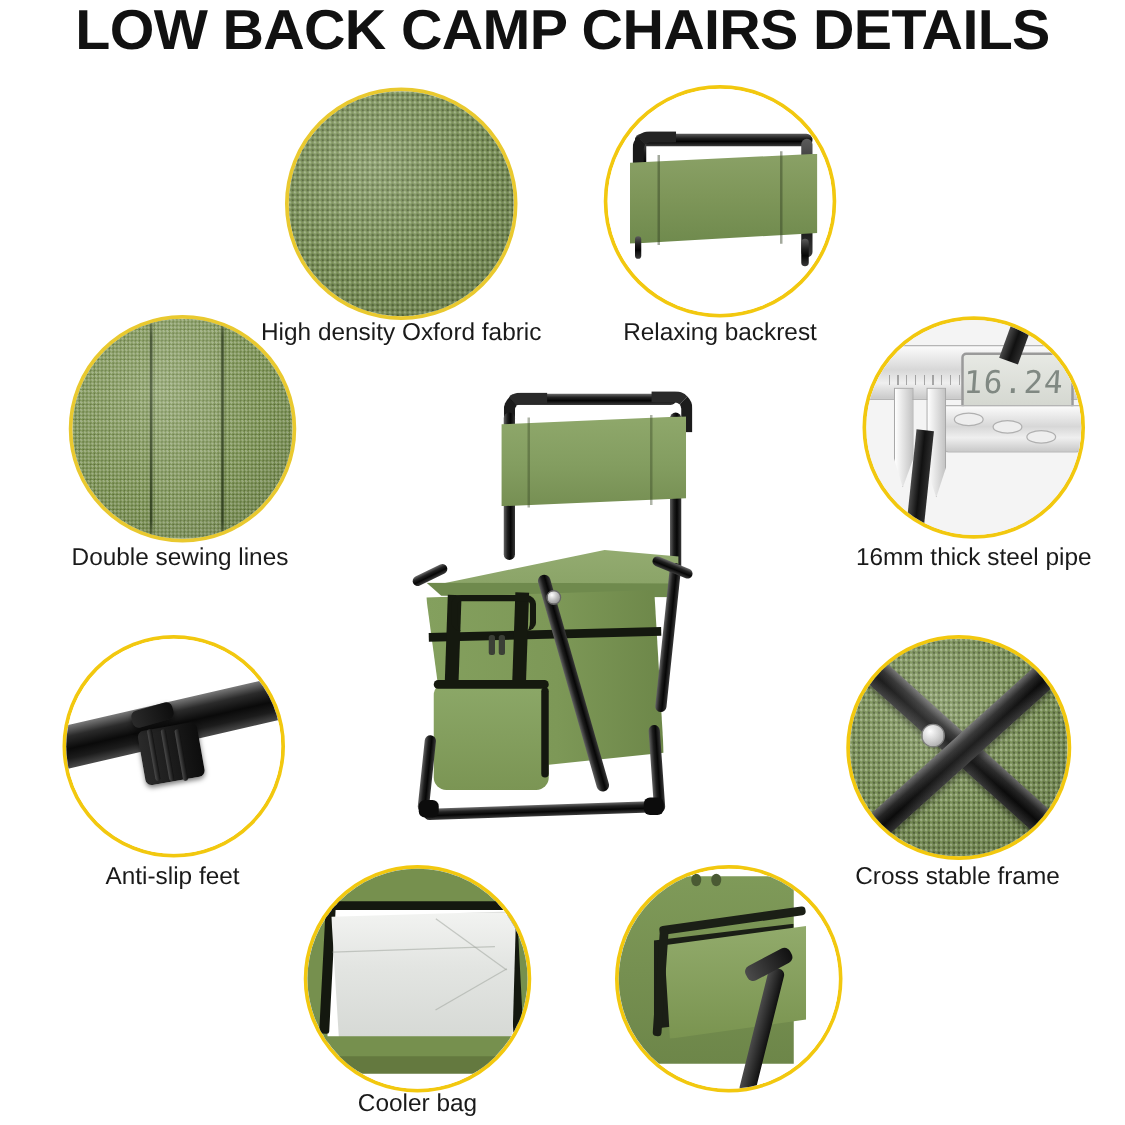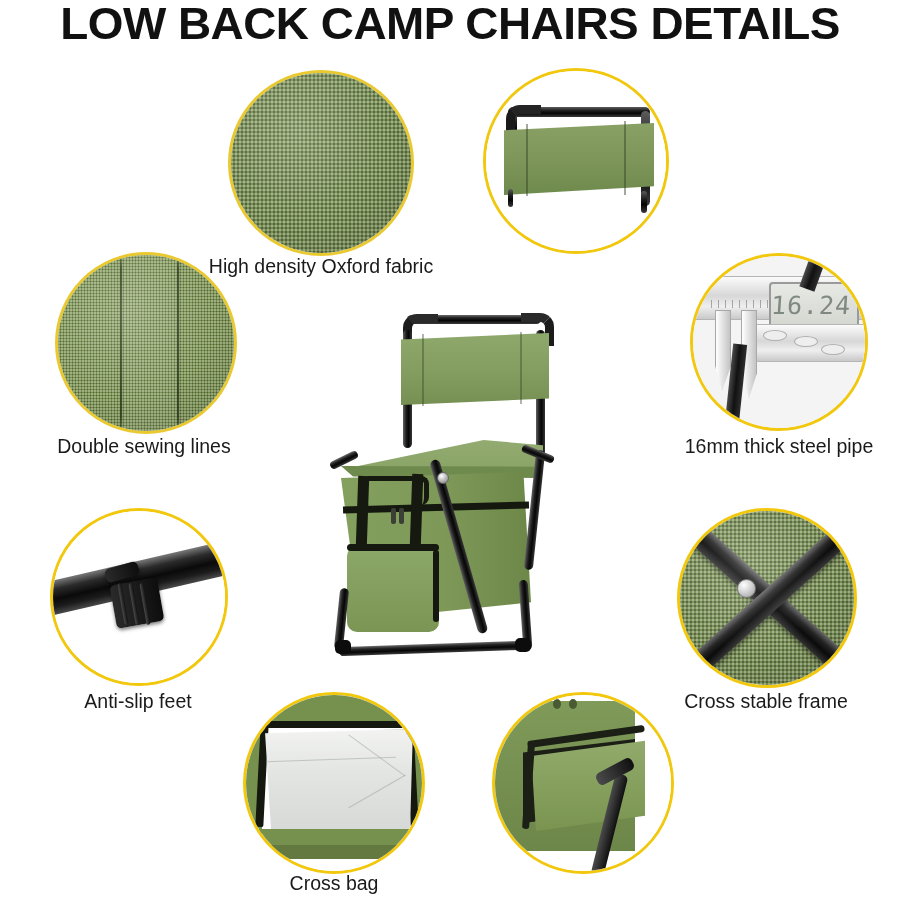--- a/index.html
+++ b/index.html
@@ -243,20 +243,21 @@
                     clip-path:polygon(0% 10%, 100% 0%, 100% 88%, 0% 100%);"></div>
 
         <div style="position:absolute;left:40px;top:53px;width:1.5px;height:72px;background:rgba(50,65,35,.45);"></div>
         <div style="position:absolute;left:138px;top:50px;width:1.5px;height:74px;background:rgba(50,65,35,.45);"></div>
 
         <div class="br-tube" style="left:22px;top:118px;width:5px;height:18px;"></div>
         <div class="br-tube" style="left:155px;top:120px;width:6px;height:22px;"></div>
       </div>
     </div>
   </div>
+  <div class="label" style="left:376px;top:255px;">Relaxing backrest</div>
 
   <div class="callout" style="left:55px;top:252px;width:182px;height:182px;">
     <div class="ring ring-gold" style="width:182px;height:182px;">
       <div class="fabric dense"></div>
       <div class="seampanel" style="left:62px;width:58px;"></div>
       <div class="seamline" style="left:62px;"></div>
       <div class="seamline" style="left:119px;"></div>
       <div class="fabric-vignette"></div>
     </div>
   </div>
@@ -330,21 +331,21 @@
                     clip-path:polygon(2% 4%, 98% 0%, 96% 100%, 6% 96%);"></div>
         <div class="cb-liner-fold" style="left:20px;top:64px;width:130px;transform:rotate(-2deg);"></div>
         <div class="cb-liner-fold" style="left:96px;top:60px;width:70px;transform:rotate(36deg);"></div>
         <div class="cb-liner-fold" style="left:98px;top:96px;width:66px;transform:rotate(-30deg);"></div>
 
         <div class="cb-green" style="left:8px;top:134px;width:168px;height:26px;border-radius:6px;"></div>
         <div class="cb-green" style="left:18px;top:150px;width:142px;height:14px;border-radius:6px;background:#64793f;"></div>
       </div>
     </div>
   </div>
-  <div class="label" style="left:134px;top:872px;">Cross bag</div>
+  <div class="label" style="left:134px;top:872px;">Cooler bag</div>
 
   <div class="callout" style="left:492px;top:692px;width:182px;height:182px;">
     <div class="ring ring-thin" style="width:182px;height:182px;background:#ffffff;">
       <div class="cb-outer">
 
         <div class="sb-body" style="left:-6px;top:6px;width:146px;height:150px;"></div>
 
         <div class="sb-dark" style="left:28px;top:44px;width:112px;height:84px;
                     clip-path:polygon(0% 16%, 100% 0%, 100% 84%, 0% 100%);"></div>
 

